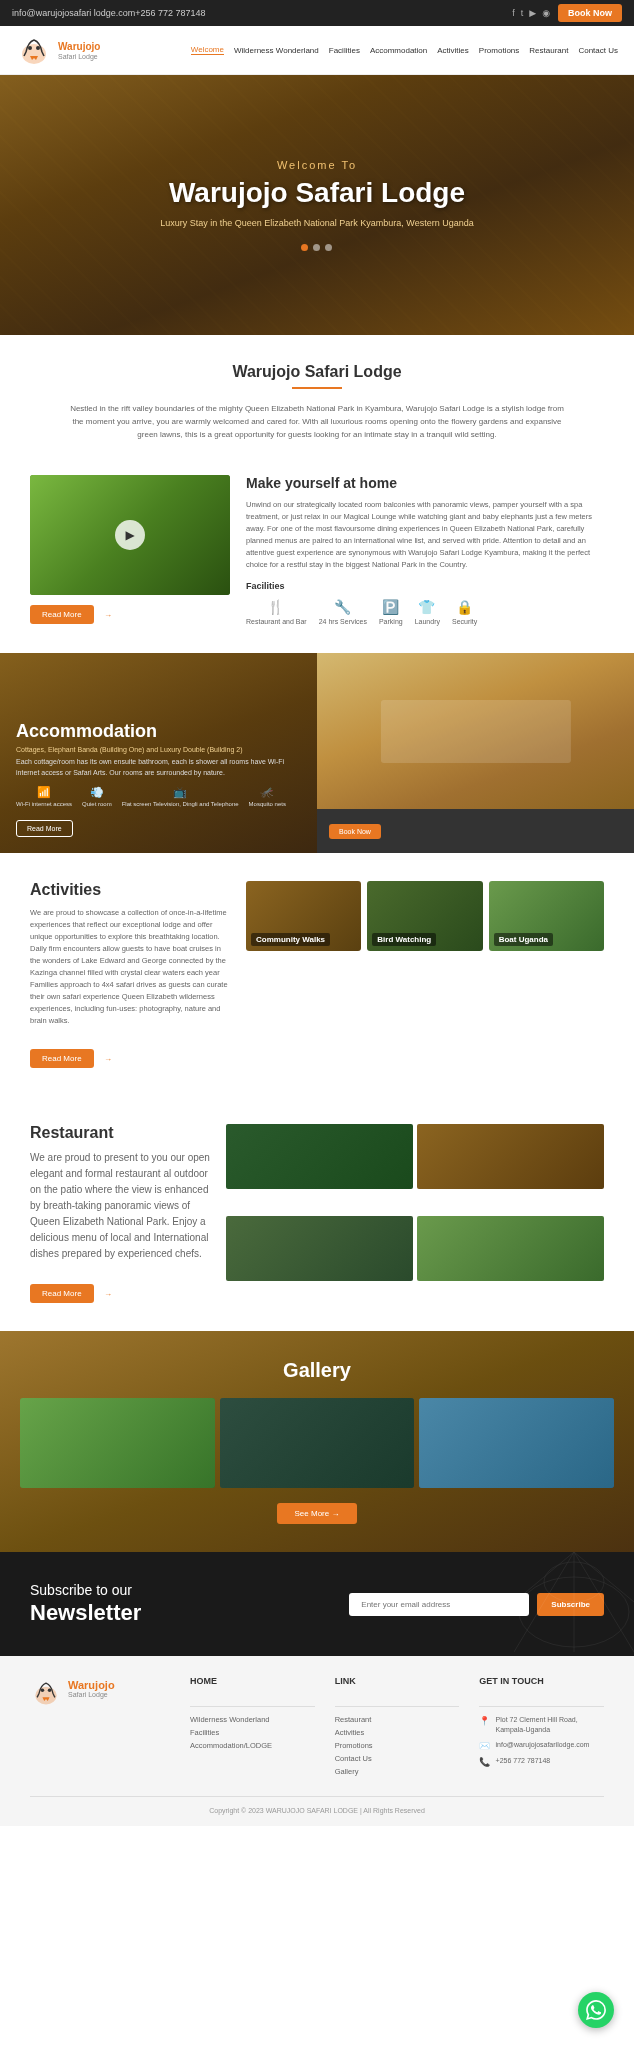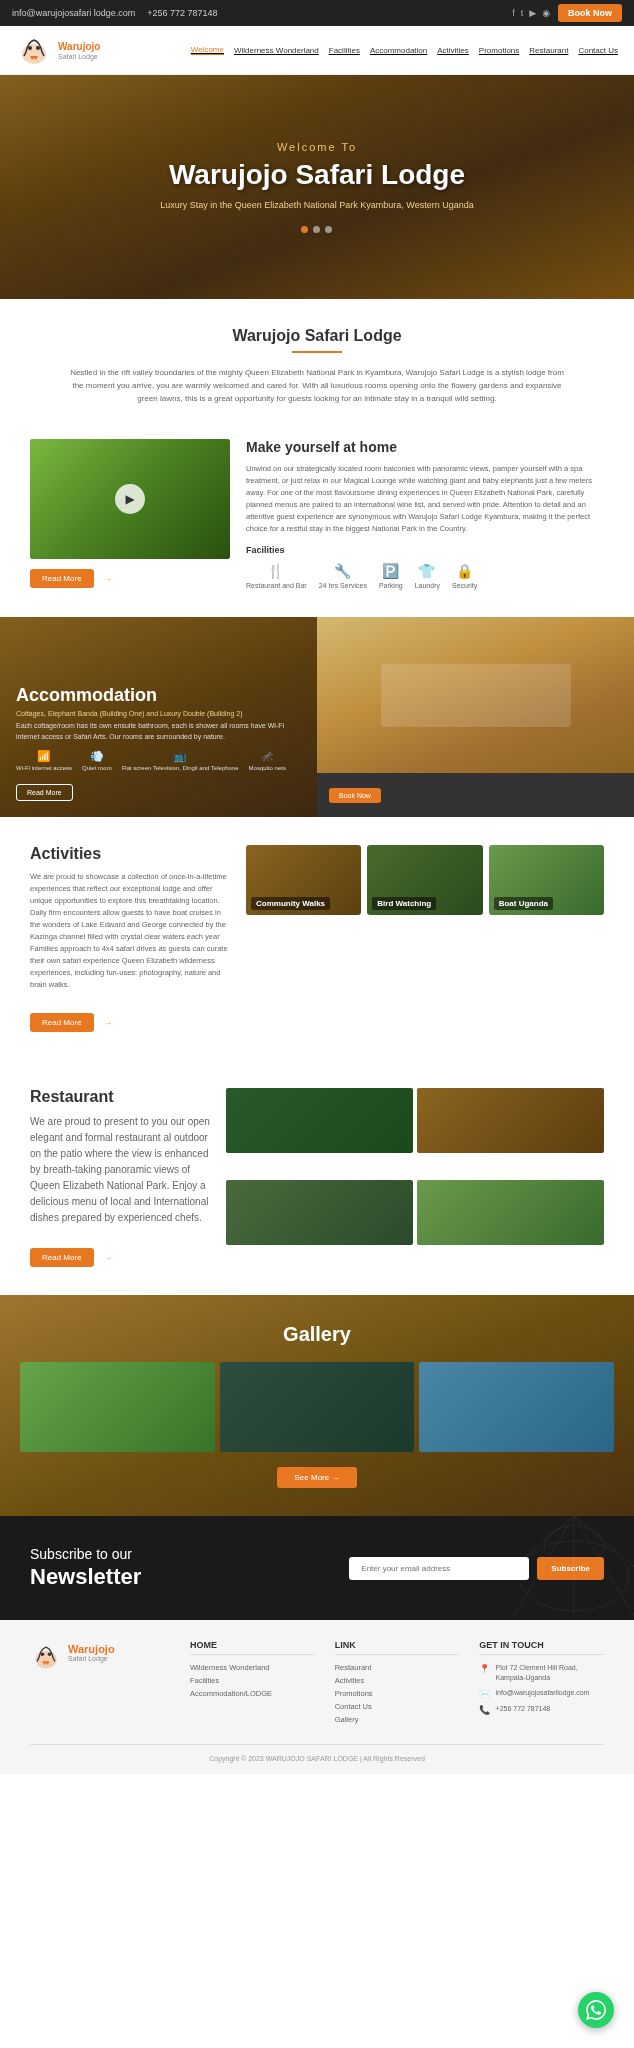--- a/index.html
+++ b/index.html
@@ -8,21 +8,21 @@
     
     .top-bar {
       background: #222;
       color: #ccc;
       font-size: 9px;
       display: flex;
       justify-content: space-between;
       align-items: center;
       padding: 4px 12px;
     }
-    .top-bar-left { display: flex; gap: 12px; align-items: center; }
+    .top-bar-left { display: flex; align-items: center; }
     .top-bar-right { display: flex; gap: 8px; align-items: center; }
     .top-bar-social { display: flex; gap: 6px; }
     .social-icon { color: #aaa; font-size: 9px; }
     .book-btn {
       background: #e87722;
       color: #fff;
       border: none;
       padding: 4px 10px;
       font-size: 9px;
       border-radius: 3px;
@@ -35,29 +35,29 @@
       display: flex;
       align-items: center;
       justify-content: space-between;
       padding: 6px 16px;
       background: #fff;
       border-bottom: 1px solid #eee;
     }
     .logo-area { display: flex; align-items: center; gap: 6px; }
     .logo-text { font-size: 10px; font-weight: bold; color: #e87722; line-height: 1.2; }
     .logo-subtext { font-size: 7px; color: #888; }
-    .nav-links { display: flex; gap: 10px; align-items: center; text-decoration: underline; }
+    .nav-links { display: flex; gap: 10px; align-items: center; }
     .nav-link { font-size: 8px; color: #333; text-decoration: none; cursor: pointer; }
     .nav-link.active { color: #e87722; border-bottom: 1px solid #e87722; }
 
     
     .hero {
       position: relative;
       width: 100%;
-      height: 224px;
+      height: 260px;
       background: linear-gradient(rgba(80,50,20,0.55), rgba(80,50,20,0.55)),
                   repeating-linear-gradient(45deg, #8B6914 0px, #8B6914 2px, #6B4F0F 2px, #6B4F0F 20px);
       background-size: cover;
       display: flex;
       flex-direction: column;
       align-items: center;
       justify-content: center;
       color: #fff;
       text-align: center;
     }
@@ -264,21 +264,21 @@
     
     .footer {
       background: #f5f5f5;
       padding: 20px 30px 12px;
     }
     .footer-top { display: flex; gap: 20px; margin-bottom: 16px; }
     .footer-logo-col { width: 140px; }
     .footer-logo-text { font-size: 11px; font-weight: bold; color: #e87722; }
     .footer-logo-sub { font-size: 7px; color: #888; margin-bottom: 8px; }
     .footer-col { flex: 1; }
-    .footer-col-title { font-size: 9px; font-weight: bold; color: #333; margin-bottom: 8px; border-bottom: 1px solid #ddd; padding-bottom: 4px; }
+    .footer-col-title { font-size: 9px; font-weight: bold; color: #333; margin-bottom: 8px; border-bottom: 1px solid #ddd; padding-bottom: 20px; }
     .footer-link { font-size: 7.5px; color: #666; margin-bottom: 4px; cursor: pointer; display: block; }
     .footer-contact-item { display: flex; gap: 5px; align-items: flex-start; margin-bottom: 5px; }
     .footer-contact-icon { color: #e87722; font-size: 9px; flex-shrink: 0; margin-top: 1px; }
     .footer-contact-text { font-size: 7px; color: #666; line-height: 1.4; }
     .footer-bottom {
       text-align: center; font-size: 7px; color: #999;
       border-top: 1px solid #ddd; padding-top: 10px;
     }
 
     

